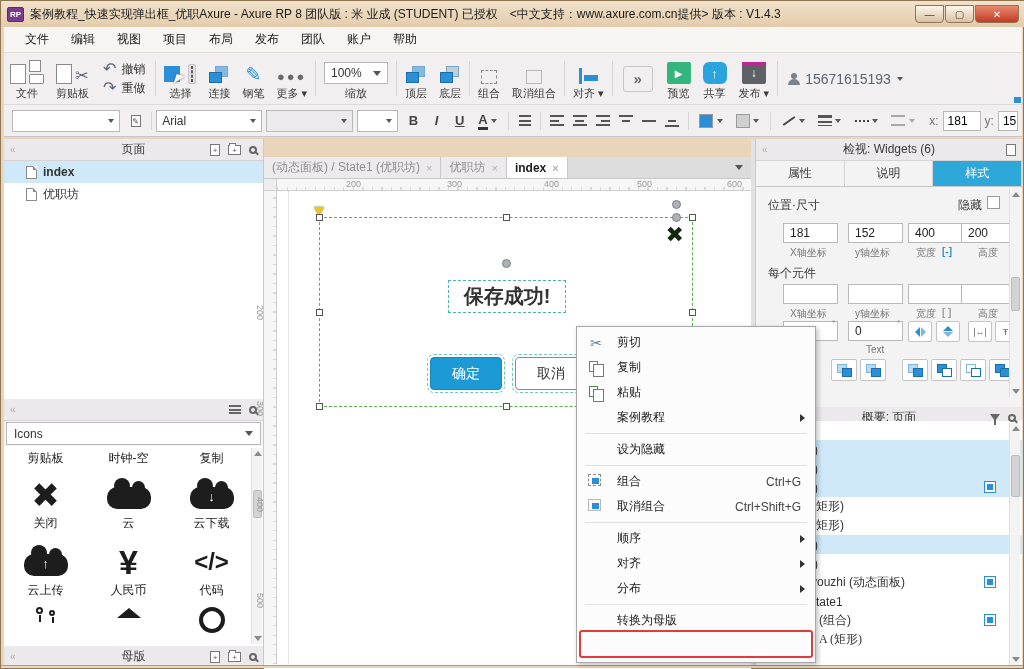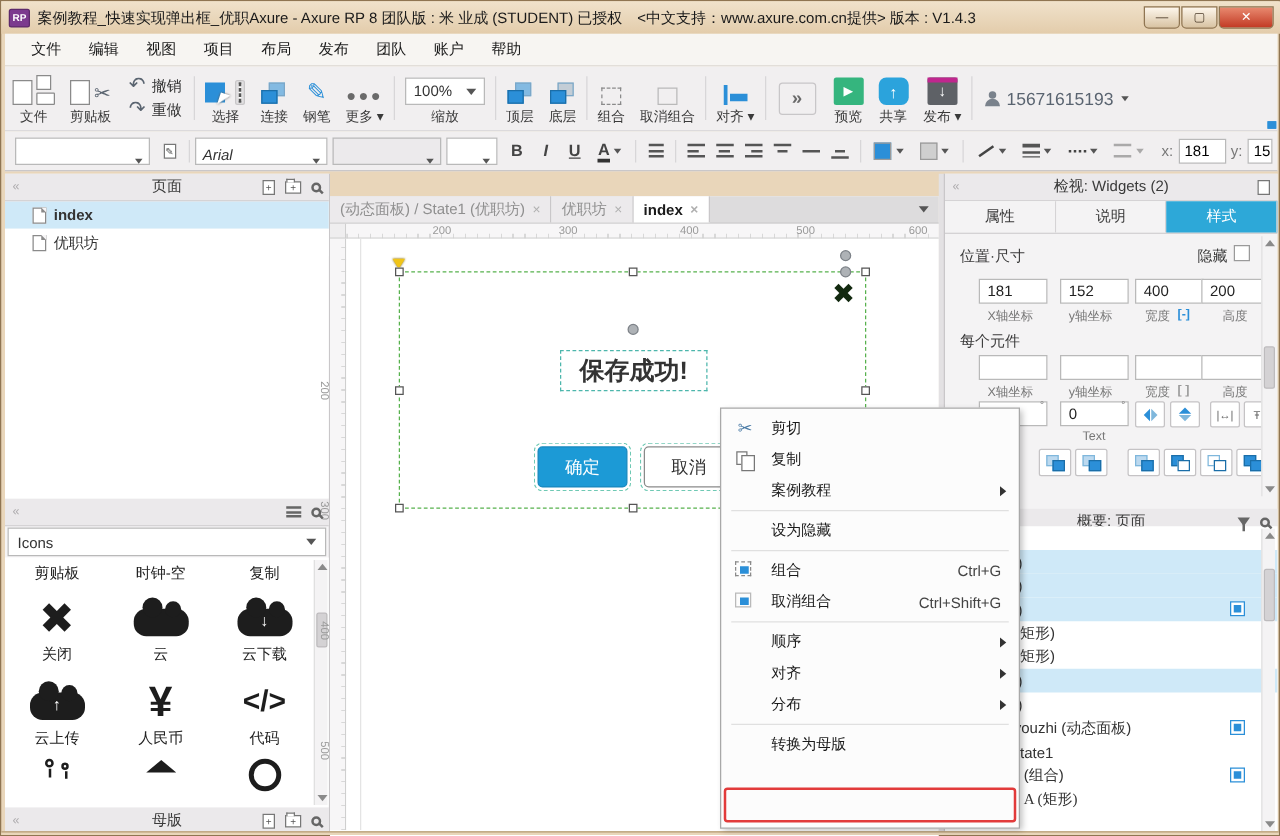--- a/index.html
+++ b/index.html
@@ -57,22 +57,22 @@
   .b-share { background:#2ba3dc; color:#fff; font-size:13px; border-radius:6px; }
   .b-publish { background:#5e6166; color:#fff; font-size:12px; position:relative; }
   .b-publish::before { content:""; position:absolute; top:0; left:0; right:0; height:4px; background:#c0268e; }
   .person { width:12px; height:12px; position:relative; margin-right:5px; }
   .person::before { content:""; position:absolute; left:3px; top:0; width:6px; height:6px; border-radius:50%; background:#7a828c; }
   .person::after { content:""; position:absolute; left:0; top:6px; width:12px; height:6px; border-radius:6px 6px 0 0; background:#7a828c; }
   #account-area { display:flex; align-items:center; color:#5a6470; font-size:14px; }
 
   #toolbar2 { position:absolute; left:3px; top:104px; width:1018px; height:32px; background:#f1eff0;
     border-bottom:1px solid #c9c7c9; display:flex; align-items:center; padding-left:8px; }
-  .combo { height:22px; background:#fff; border:1px solid #b9b9b9; display:flex; align-items:flex-end;
-    justify-content:space-between; padding:0 5px; margin-right:4px;font-style:italic; }
+  .combo { height:22px; background:#fff; border:1px solid #b9b9b9; display:flex; align-items:center;
+    justify-content:space-between; padding:0 5px; margin-right:4px; }
   .combo.dis { background:#eceaec; }
   .fmt-btn { width:24px; height:24px; display:flex; align-items:center; justify-content:center;
     border:1px solid transparent; color:#444; }
   .fmt-btn b { font-size:13px; }
   .align-lines { width:14px; height:11px; display:flex; flex-direction:column; justify-content:space-between; }
   .align-lines i { height:2px; background:#555; }
   .swatch { width:14px; height:14px; border:1px solid #9a9a9a; }
   .coord { display:flex; align-items:center; margin-left:8px; color:#777; }
   .coord input { width:38px; height:20px; border:1px solid #b9b9b9; text-align:left; padding-left:4px; font-size:12px; margin:0 4px; }
 
@@ -616,21 +616,21 @@
       <span class="harrow left"></span>
       <div id="hthumb"></div>
     </div>
   </div>
 
   <div id="splitter"></div>
 
   <div id="right-col">
     <div class="panel-header">
       <span class="ph-left">«</span>
-      <span class="panel-title">检视: Widgets (2)</span>
+      <span class="panel-title">检视: Widgets (6)</span>
       <span class="ph-icons">
           <span class="mini-page"></span>
         </span>
     </div>
     <div id="insp-tabs">
       <div class="insp-tab">属性</div>
       <div class="insp-tab">说明</div>
       <div class="insp-tab active">样式</div>
     </div>
 
@@ -770,20 +770,24 @@
   <div id="context-menu">
     <div class="cm-item">
       <span class="cm-icon">✂</span>
       <span>剪切</span>
     </div>
     <div class="cm-item">
       <span class="cm-copy"></span>
       <span>复制</span>
     </div>
     <div class="cm-item">
+      <span class="cm-copy" style="border-color:#4a8a4a"></span>
+      <span>粘贴</span>
+    </div>
+    <div class="cm-item">
       <span>案例教程</span>
       <span class="cm-sub"></span>
     </div>
     <div class="cm-sep"></div>
     <div class="cm-item">
       <span>设为隐藏</span>
     </div>
     <div class="cm-sep"></div>
     <div class="cm-item">
       <span class="cm-group-ico"></span>

